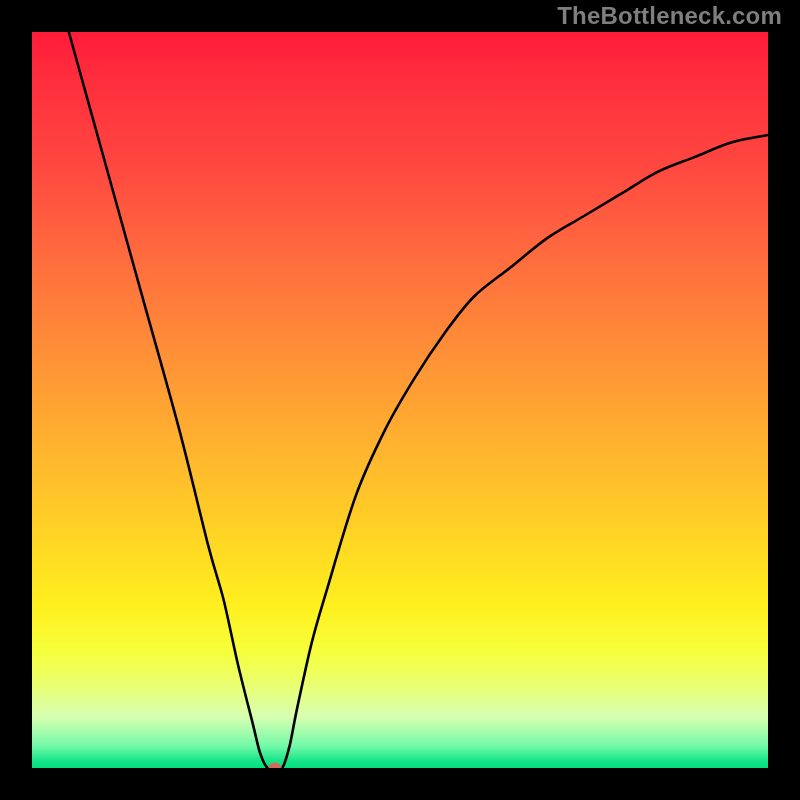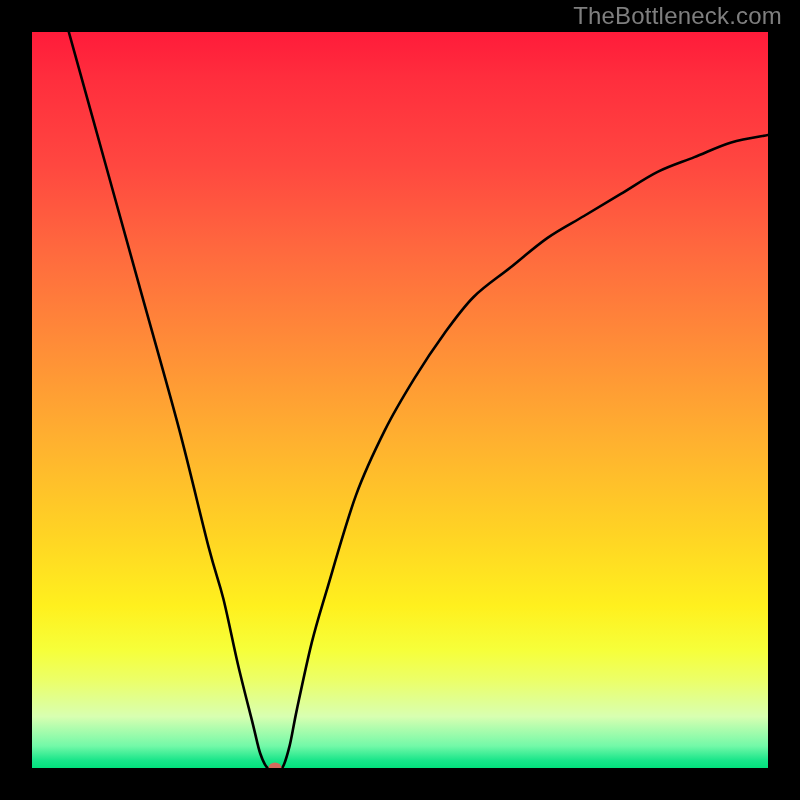--- a/index.html
+++ b/index.html
@@ -16,21 +16,21 @@
     width: 800px;
     height: 800px;
     background: #000;
   }
   .watermark {
     position: absolute;
     top: 2px;
     right: 18px;
     color: #7f7f7f;
     font-size: 24px;
-    font-weight: 400;
+    font-weight: 700;
     letter-spacing: 0.2px;
     z-index: 10;
     user-select: none;
   }
   .plot {
     position: absolute;
     left: 32px;
     top: 32px;
     width: 736px;
     height: 736px;

